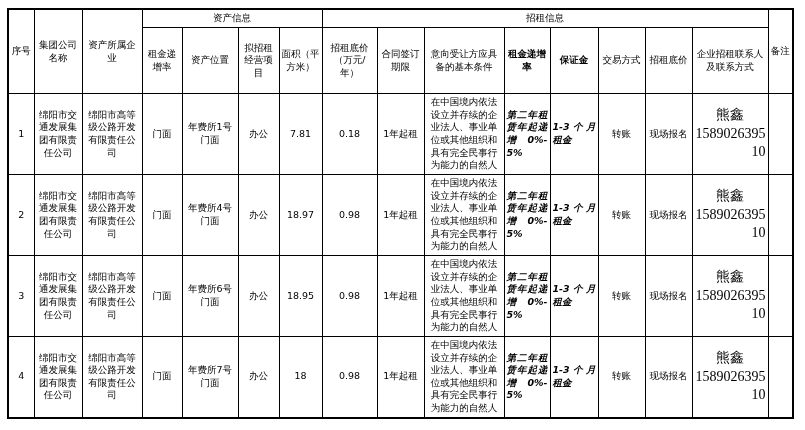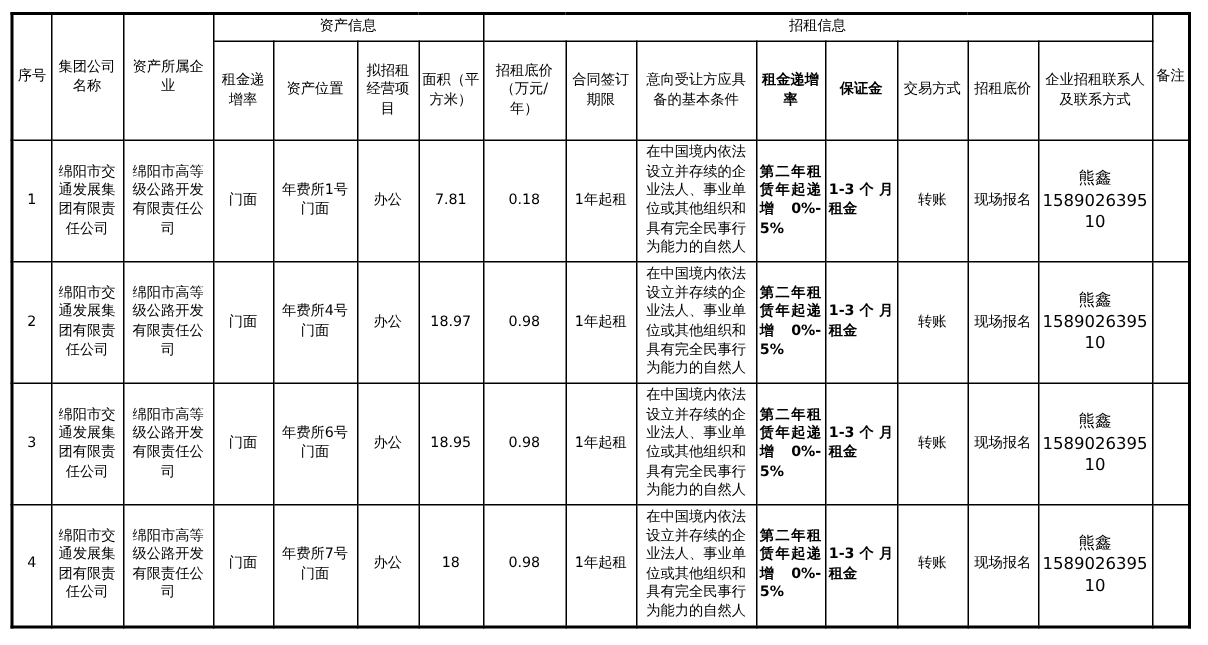--- a/index.html
+++ b/index.html
@@ -4,23 +4,23 @@
 <style>
   html,body{margin:0;padding:0;background:#fff;}
   body{width:805px;height:430px;position:relative;font-family:"DejaVu Sans",sans-serif;color:#000;}
   .sheet{position:absolute;left:7px;top:8px;}
   table{border-collapse:collapse;table-layout:fixed;border:2px solid #000;background:#fff;}
   th,td{border:1px solid #000;font-size:9.5px;line-height:1.32;text-align:center;vertical-align:middle;padding:1px 2px;font-weight:normal;overflow:hidden;word-break:break-all;}
   thead tr.group-row th{height:15px;}
   thead tr.cols-row th{height:63px;}
   tbody tr{height:81px;}
   .b{font-weight:bold;}
-  .justify{text-align:justify;text-justify:inter-character;}
-  .contact-cell{font-size:11px;}
-  .phone{letter-spacing:0;}
+  .justify{text-align:justify;text-justify:inter-character;font-style:italic;}
+  .contact-cell{font-size:14px;font-family:Liberation Serif, serif;}
+  .phone{letter-spacing:0;text-align:right;}
 </style>
 </head>
 <body>
 
 <div class="sheet">
 <table>
   <colgroup>
     <col style="width:26px">
         <col style="width:48px">
         <col style="width:60px">

